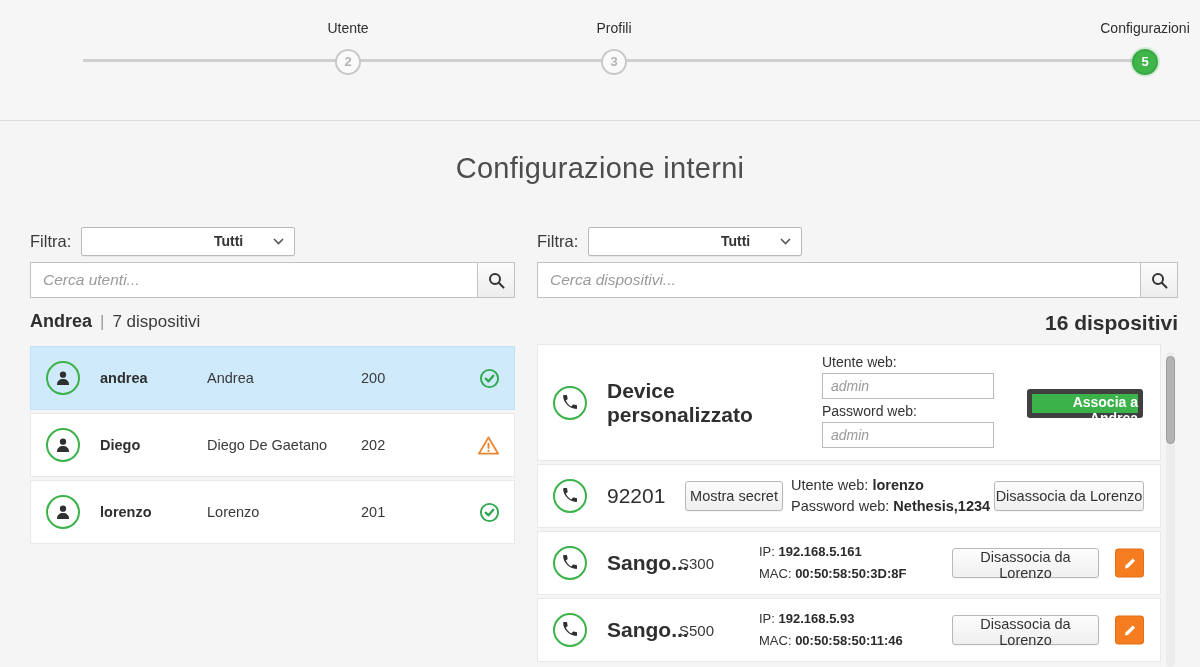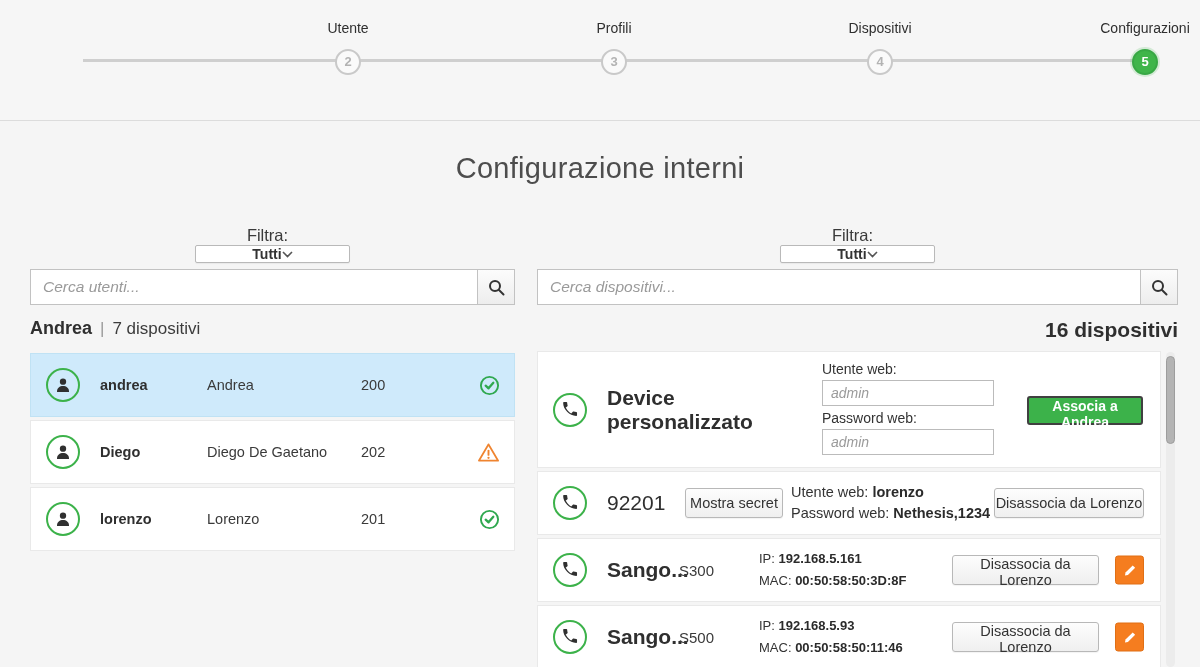--- a/index.html
+++ b/index.html
@@ -29,26 +29,26 @@
 
   
   .page-title { position:absolute; top:152px; left:0; width:1200px; text-align:center;
     font-size:29px; font-weight:300; color:#4d4d4d; letter-spacing:.3px; }
 
   
   .panel { position:absolute; top:226px; }
   .panel-users   { left:30px;  width:485px; }
   .panel-devices { left:537px; width:641px; }
 
-  .filter-row { display:flex; align-items:center; height:30px; margin-bottom:13px;flex-direction:column; }
+  .filter-row { display:flex; align-items:center; height:30px; margin-bottom:6px; }
   .filter-label { font-size:16.5px; color:#3a3a3a; margin-right:10px; }
   .select-box {
-    width:155px; height:29px; background:#fff; border:1px solid #b9b9b9; border-radius:2px;
-    display:flex; align-items:center; justify-content:center; padding:0 10px;
-    font-size:14px; font-weight:bold; color:#333; box-shadow:0 1px 1px rgba(0,0,0,.05); cursor:pointer;
+    width:214px; height:29px; background:#fff; border:1px solid #b9b9b9; border-radius:2px;
+    display:flex; align-items:center; justify-content:flex-end; padding:0 10px;
+    font-size:14px; font-weight:bold; color:#333; box-shadow:0 1px 1px rgba(0,0,0,.05); cursor:pointer;gap:30px;
   }
 
   .search-row { display:flex; height:36px; }
   .search-input {
     flex:1; min-width:0; border:1px solid #c2c2c2; background:#fff; padding:0 12px;
     font-size:15.5px; color:#333; font-family:inherit; outline:none;
   }
   .search-input::placeholder { font-style:italic; color:#9a9a9a; }
   .search-btn {
     width:37px; border:1px solid #c2c2c2; border-left:none; cursor:pointer;
@@ -107,22 +107,22 @@
   }
   .btn-secret { width:98px; }
   .cred-text { margin-left:8px; font-size:14.5px; color:#333; line-height:21px; }
   .cred-text b { color:#2b2b2b; }
   .netinfo { font-size:13px; color:#333; line-height:22px; }
   .netinfo b { color:#2b2b2b; }
   .row3 .netinfo, .row4 .netinfo { margin-left:0; position:absolute; left:221px; top:50%; transform:translateY(-50%); }
 
   .btn-green {
     position:absolute; right:17px; top:44px; width:116px; height:29px;
-    background:var(--accent-green,#3fae4b); border:2px solid #404040; border-radius:3px;
-    color:#fff; font-weight:bold; font-size:14px; font-family:inherit; cursor:pointer;
+    background:var(--accent-green,#3fae4b); border:5px solid #404040; border-radius:3px;
+    color:#fff; font-weight:bold; font-size:14px; font-family:inherit; cursor:pointer;text-align:right;
   }
   .btn-action { position:absolute; right:16px; top:50%; transform:translateY(-50%); width:150px; }
   .row3 .btn-action, .row4 .btn-action { right:61px; width:147px; }
   .btn-edit {
     position:absolute; right:16px; top:50%; transform:translateY(-50%);
     width:29px; height:29px; background:var(--edit-orange,#f57d1f); border:1px solid #e06f15;
     border-radius:3px; cursor:pointer; display:flex; align-items:center; justify-content:center;
   }
 
   .scrollbar-track {
@@ -142,24 +142,20 @@
 <div class="header">
   <div class="step-line"></div>
 
   <div class="step" style="left:268px;">
     <span class="step-label">Utente</span>
     <div class="step-circle">2</div>
   </div>
   <div class="step" style="left:534px;">
     <span class="step-label">Profili</span>
     <div class="step-circle">3</div>
-  </div>
-  <div class="step" style="left:800px;">
-    <span class="step-label">Dispositivi</span>
-    <div class="step-circle">4</div>
   </div>
   <div class="step active" style="left:1065px;">
     <span class="step-label">Configurazioni</span>
     <div class="step-circle">5</div>
   </div>
 </div>
 
 <h1 class="page-title">Configurazione interni</h1>
 
 <div class="panel panel-users">

